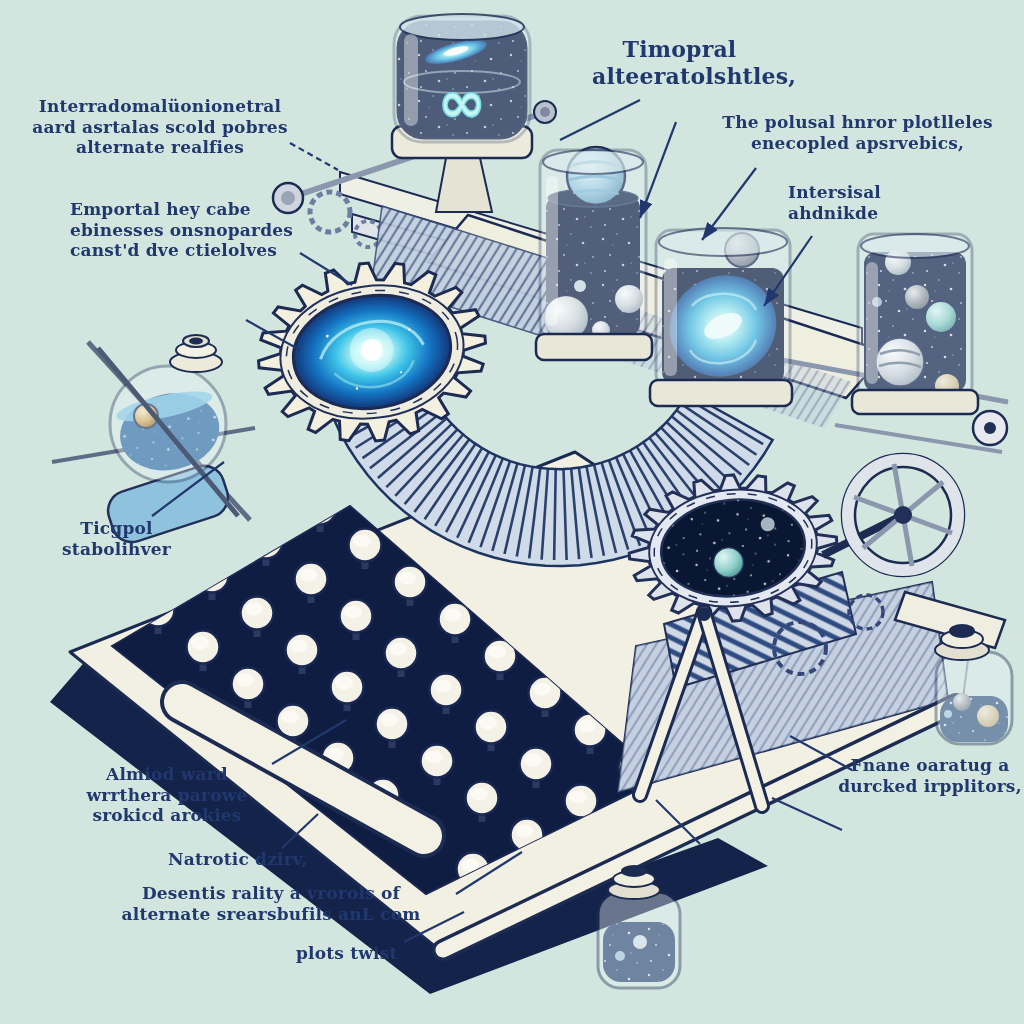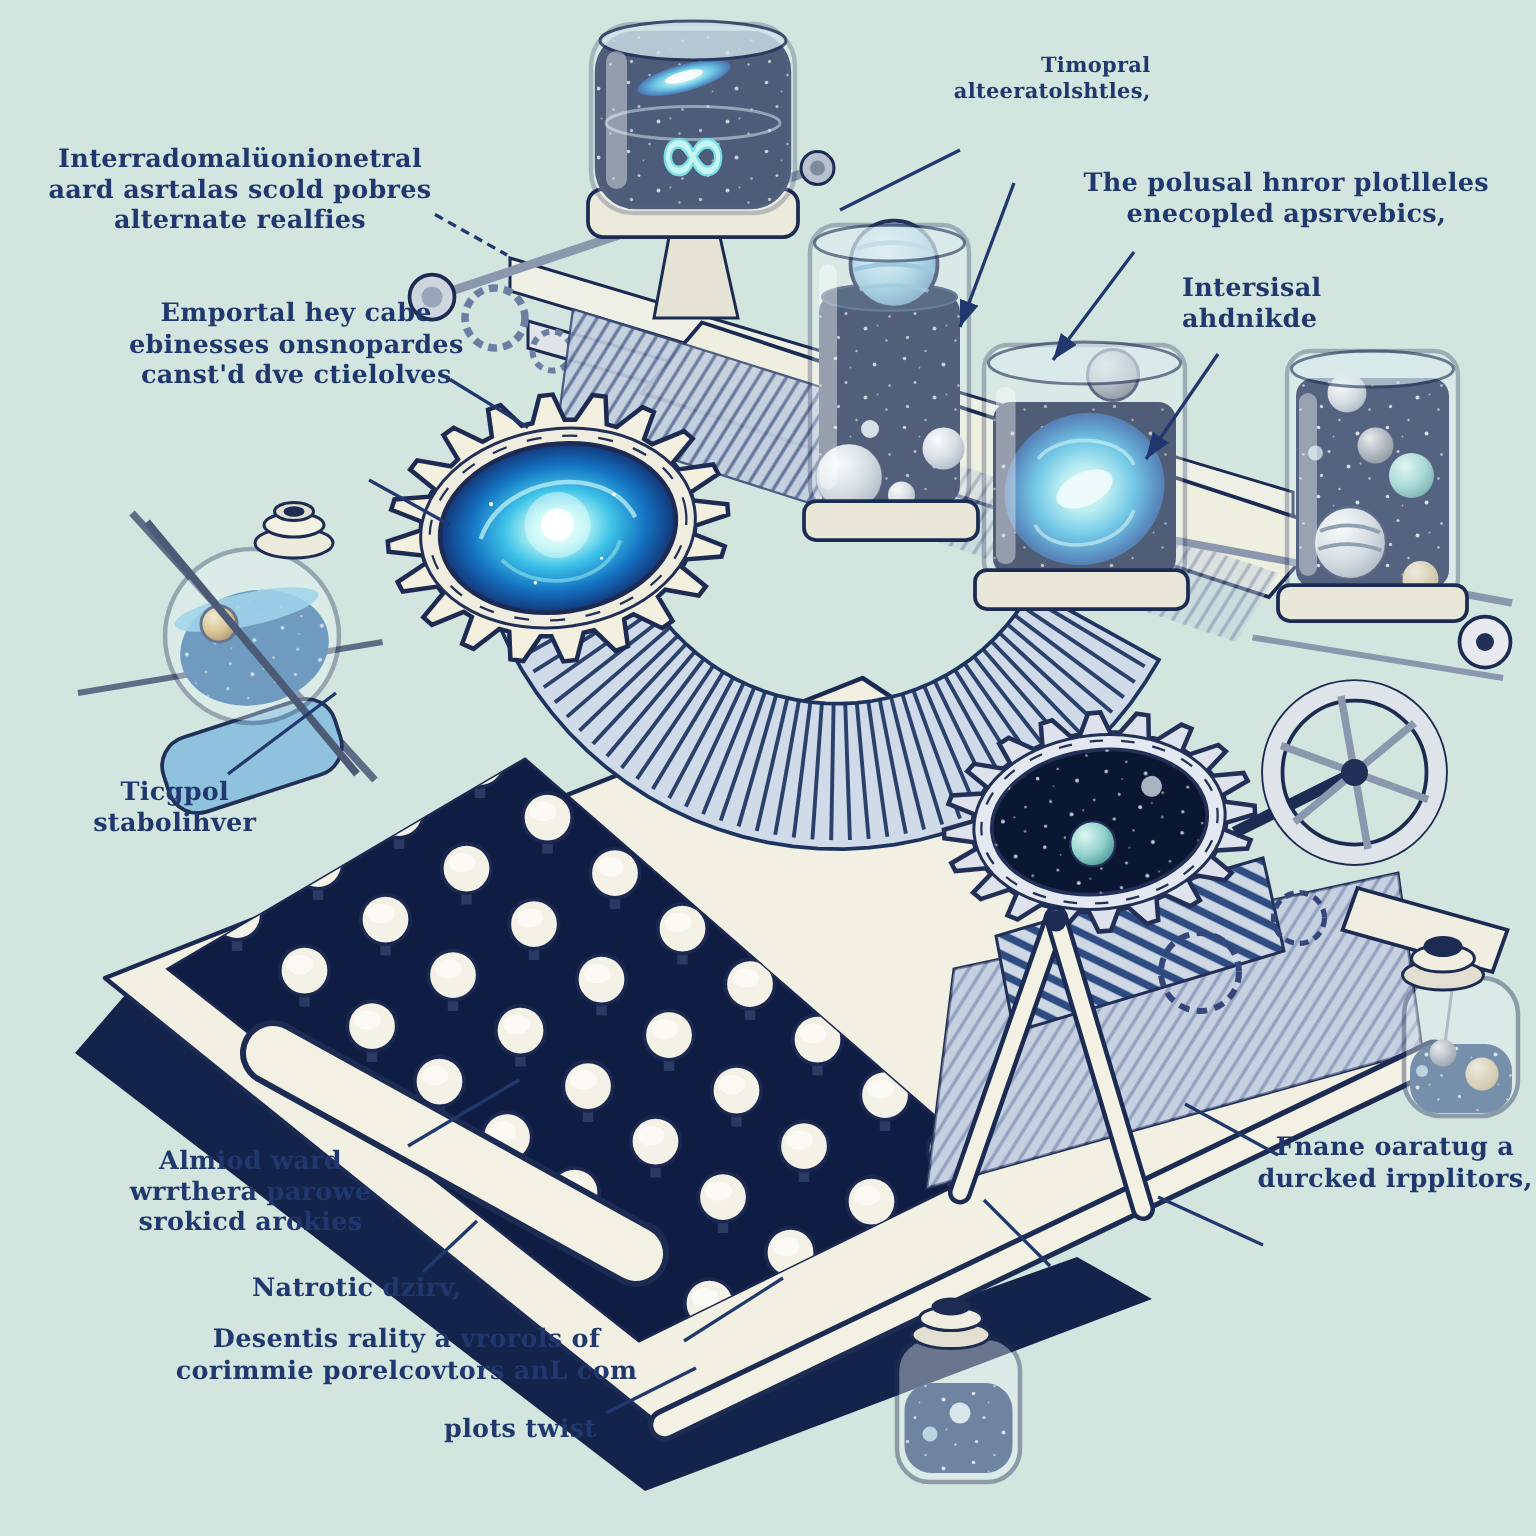--- a/index.html
+++ b/index.html
@@ -3,24 +3,24 @@
 <meta charset="utf-8">
 <style>
   :root{ --bg:#d2e6df; --ink:#21386e; --navy:#1c2b52; --cream:#f3f1e3; }
   html,body{margin:0;padding:0;background:var(--bg);}
   #canvas{position:relative;width:1024px;height:1024px;overflow:hidden;background:var(--bg);
           font-family:"DejaVu Serif",serif;}
   svg{position:absolute;left:0;top:0;}
   .cl{position:absolute;font-weight:700;font-size:17px;color:var(--ink);
       white-space:pre-line;line-height:1.22;letter-spacing:.2px;}
   #l-alternate{left:10px;top:96px;width:300px;text-align:center}
-  #l-emportal{left:70px;top:199px;width:255px;text-align:center}
+  #l-emportal{left:70px;top:199px;width:255px;text-align:left}
   #l-porelcovtors{left:0;top:297px;width:205px;text-align:center}
   #l-stabilizer{left:34px;top:518px;width:165px;text-align:center}
-  #l-temporal{left:592px;top:36px;width:175px;text-align:right;font-size:14px}
+  #l-temporal{left:592px;top:36px;width:175px;text-align:center;font-size:22px}
   #l-polusal{left:700px;top:112px;width:315px;text-align:center}
   #l-nerrotcial{left:788px;top:182px;width:170px;text-align:left}
   #l-almiod{left:42px;top:764px;width:250px;text-align:center}
   #l-natrotic{left:168px;top:849px;width:260px;text-align:left}
   #l-desentis{left:82px;top:883px;width:378px;text-align:center}
   #l-plots{left:296px;top:943px;width:150px;text-align:left}
   #l-fnane{left:836px;top:755px;width:188px;text-align:center}
   #l-intersisal{left:700px;top:835px;width:318px;text-align:center}
   .leader{stroke:#21386e;stroke-width:2.2;fill:none}
   .keycap{fill:#f4f2e6;stroke:#1a2750;stroke-width:2.5}
@@ -519,17 +519,17 @@
 alteeratolshtles,</div>
   <div id="l-polusal" class="cl">The polusal hnror plotlleles
 enecopled apsrvebics,</div>
   <div id="l-nerrotcial" class="cl">Intersisal
 ahdnikde</div>
   <div id="l-almiod" class="cl">Almiod ward
 wrrthera parowe
 srokicd arokies</div>
   <div id="l-natrotic" class="cl">Natrotic dzirv,</div>
   <div id="l-desentis" class="cl">Desentis rality a vrorols of
-corimmie porelcovtors anL com</div>
+alternate srearsbufils anL com</div>
   <div id="l-plots" class="cl">plots twist</div>
   <div id="l-fnane" class="cl">Fnane oaratug a
 durcked irpplitors,</div>
 </div>
 
 </body></html>

